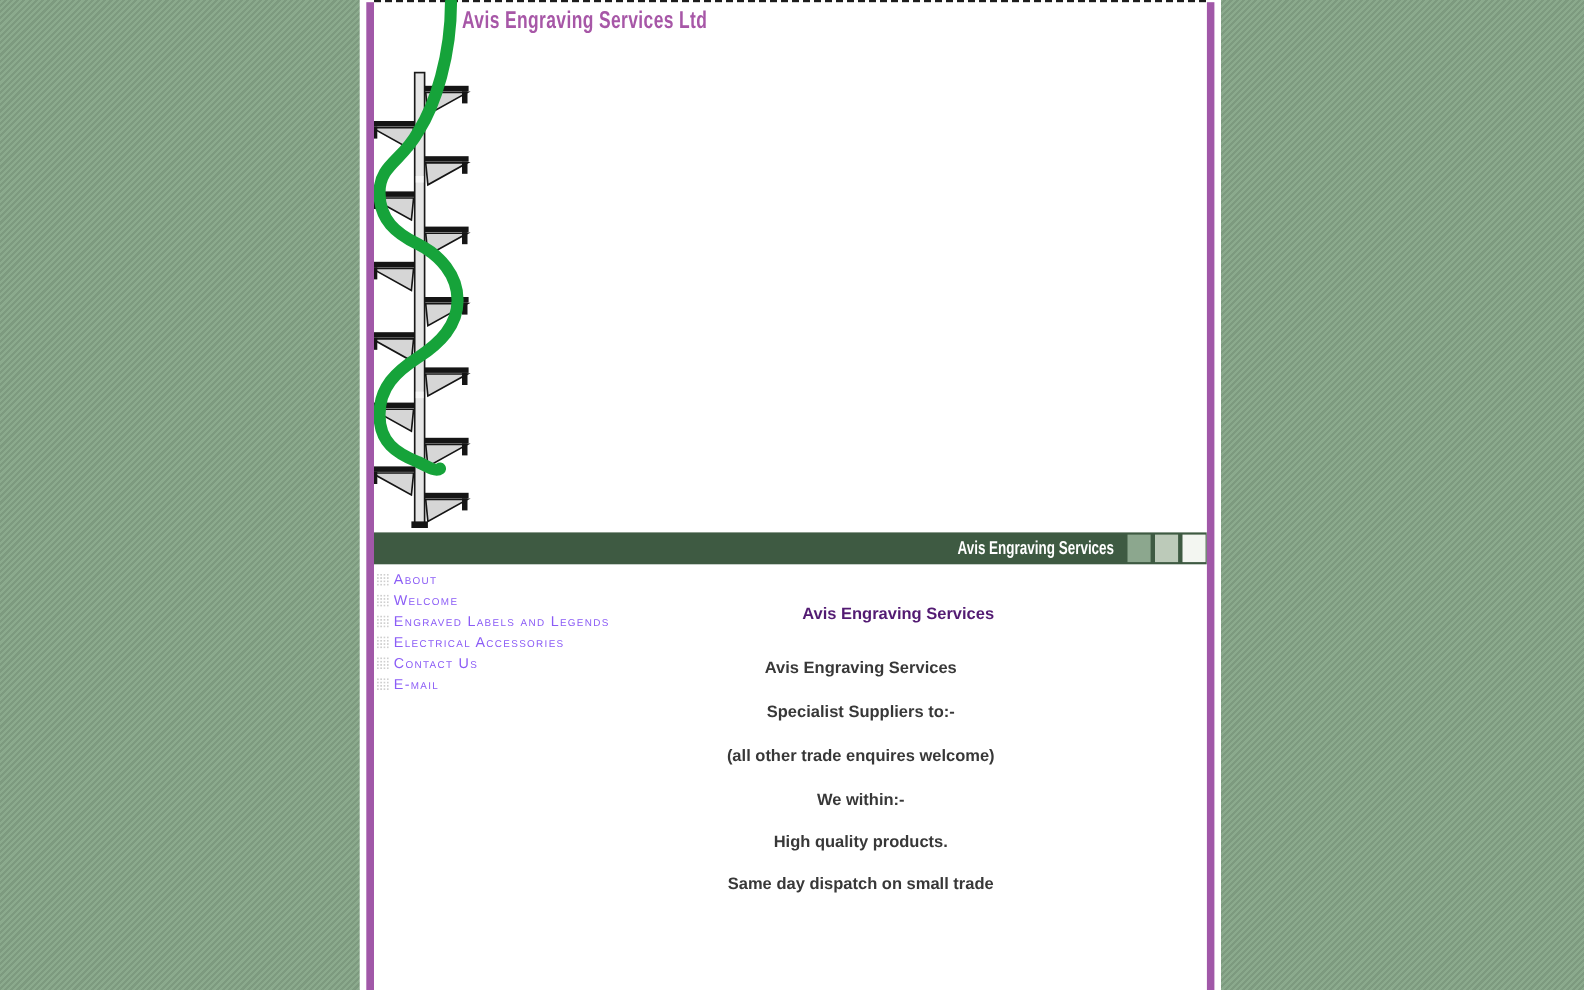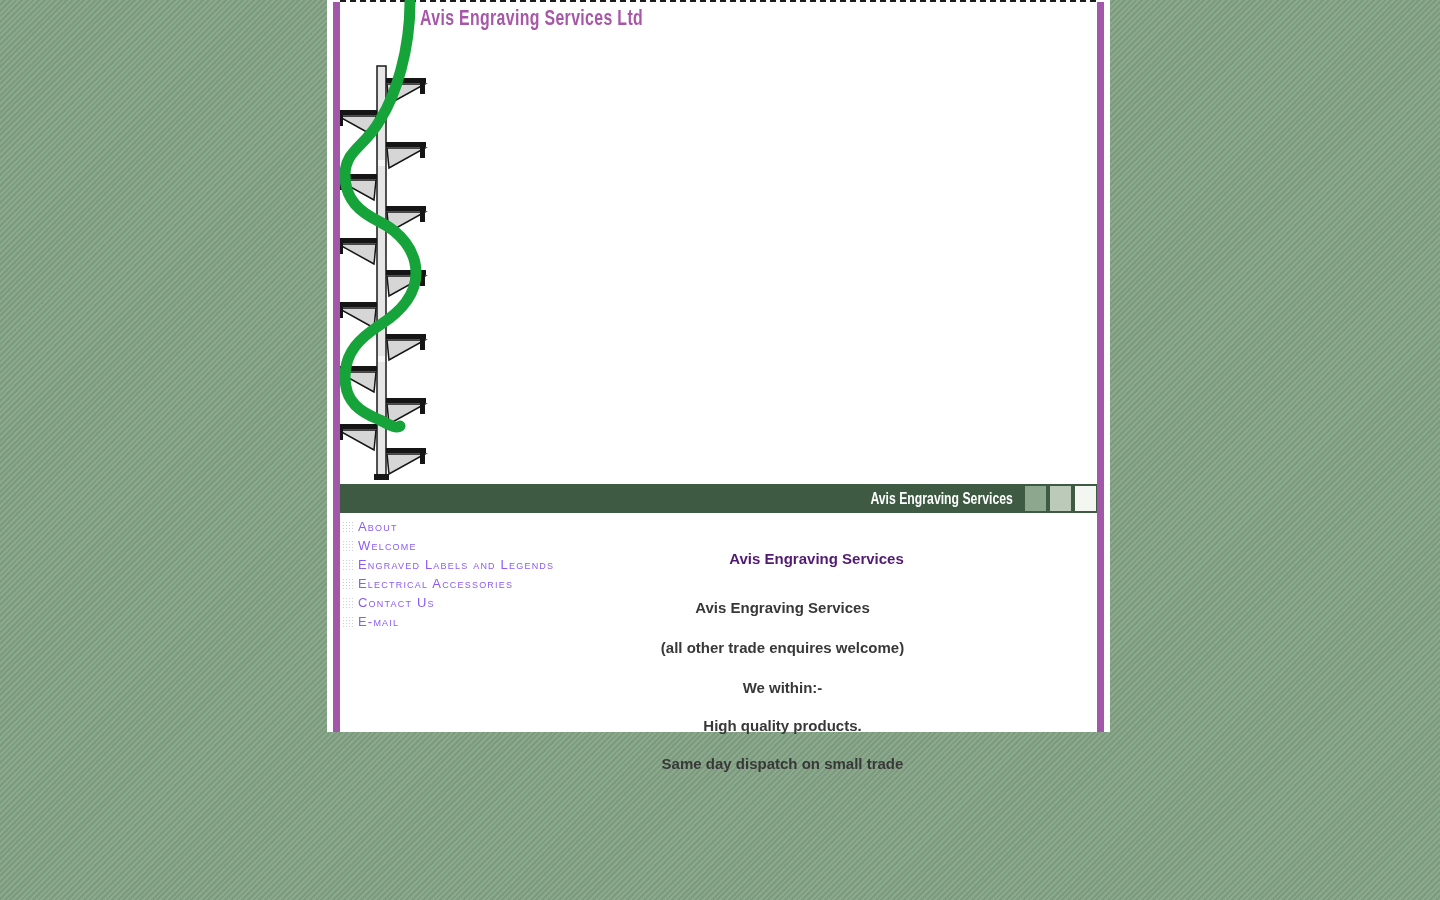--- a/index.html
+++ b/index.html
@@ -3,21 +3,21 @@
 <meta charset="utf-8">
 <style>
   * { box-sizing: border-box; }
   html,body { margin:0; padding:0; }
   body {
     width:1440px; height:900px; overflow:hidden; position:relative;
     font-family:"Liberation Sans", sans-serif;
     background: repeating-linear-gradient(315deg, #8baa8d 0px, #8baa8d 2px, #7d9a7f 2px, #7d9a7f 4px);
   }
   .frame {
-    position:absolute; left:327px; top:0; width:783px; height:732px;
+    position:absolute; left:327px; top:0; width:783px; height:900px;
     background:#ffffff;
   }
   .purple-bar { position:absolute; top:2px; bottom:0; width:7px; background:#a158a8; }
   .purple-bar.left  { left:6px; }
   .purple-bar.right { right:6px; }
   .inner { position:absolute; left:13px; right:13px; top:0; bottom:0; background:#fff; }
   .dashes {
     position:absolute; top:0; left:0; right:0; height:2px;
     background: repeating-linear-gradient(90deg, #1c1c1c 0 6px, transparent 6px 10px);
   }
@@ -145,19 +145,20 @@
       </div>
       <div class="nav-item">
         <span class="nav-icon"></span>
         <span class="nav-label">E-mail</span>
       </div>
     </nav>
 
     <main class="main">
       <p class="heading-purple">Avis Engraving Services</p>
       <p class="l-big">Avis Engraving Services</p>
+      <p class="l-med">Specialist Suppliers to:-</p>
       <p class="l-med">(all other trade enquires welcome)</p>
       <p class="l-sm tight">We within:-</p>
       <p class="l-sm tight">High quality products.</p>
       <p class="l-sm tight">Same day dispatch on small trade</p>
     </main>
   </div>
 </div>
 
 </body></html>

